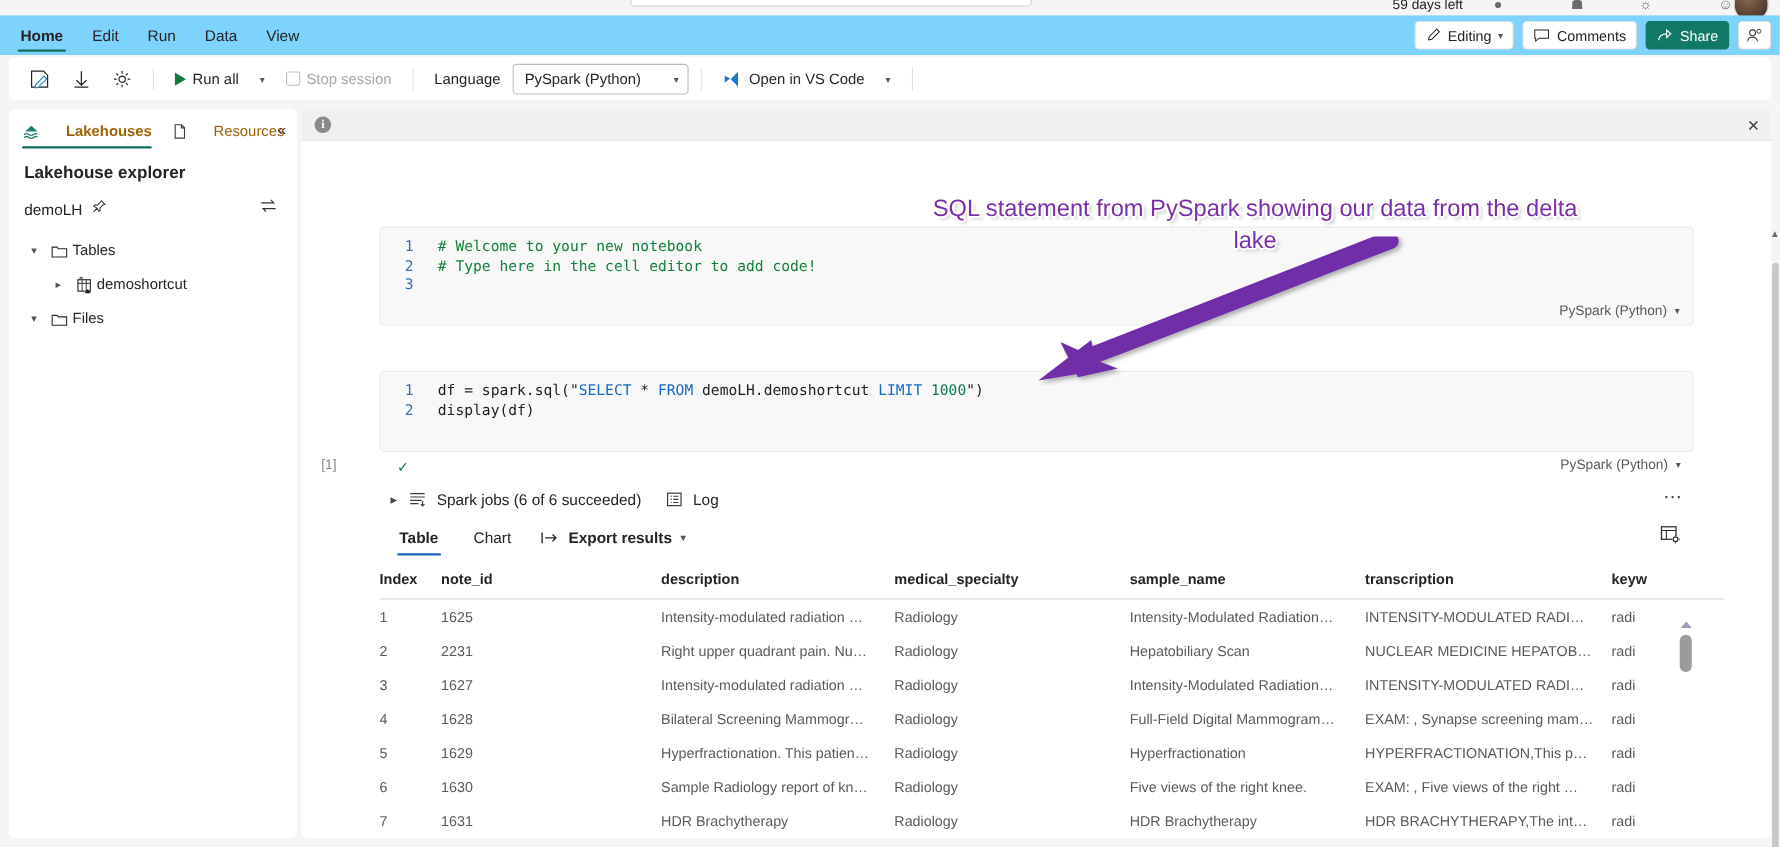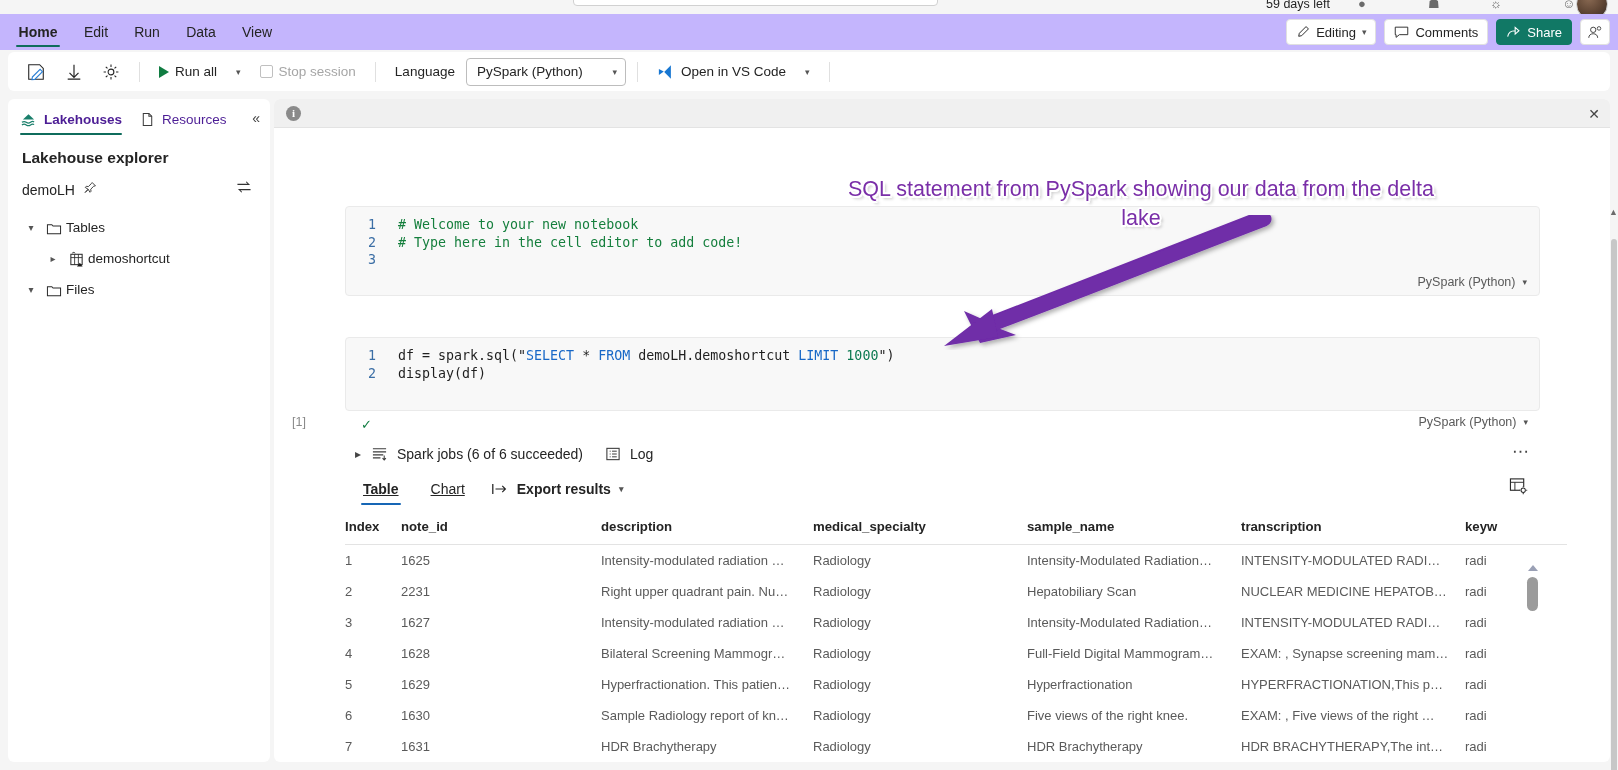--- a/index.html
+++ b/index.html
@@ -26,21 +26,21 @@
   .top-icons span { position:absolute; color:#6b6b6b; font-size:13px; }
   .avatar {
     position:absolute; left:1576px; top:-12px; width:32px; height:32px; border-radius:50%;
     background:radial-gradient(circle at 40% 30%, #8a6a53 0%, #5d4433 55%, #2f2a28 100%);
     border:1px solid #cfcfcf; overflow:hidden;
   }
 
   
   .ribbon-tabs {
     position:absolute; left:0; top:14px; width:1618px; height:36px;
-    background:#c4b5fd;
+    background:#7dd3fc;
   }
   .rtab {
     position:absolute; top:0; height:36px; padding:0 2px;
     display:flex; align-items:center; justify-content:center;
     font-size:14px; color:#242424; cursor:pointer; white-space:nowrap;
   }
   .rtab.active { font-weight:bold; }
   .rtab.active::after {
     content:""; position:absolute; left:0; right:0; bottom:3px; height:2.5px;
     background:#0f6c5c; border-radius:2px;
@@ -79,22 +79,22 @@
     border-left:10px solid #107c41;
   }
   .chk { width:13px;height:13px;border:1.4px solid #c0c0c0;border-radius:2px; }
 
   
   .leftpanel {
     position:absolute; left:8px; top:99px; width:262px; height:663px;
     background:#ffffff; border-radius:6px; overflow:hidden;
   }
   .lp-tabs { position:relative; height:40px; padding:0 12px; display:flex; align-items:center; gap:18px; }
-  .lp-tab { position:relative; display:flex; align-items:center; gap:7px; height:40px;
-            font-size:13.5px; color:#4c1d95; cursor:pointer; white-space:nowrap; }
+  .lp-tab { position:relative; display:flex; align-items:center; gap:23px; height:40px;
+            font-size:13.5px; color:#a16207; cursor:pointer; white-space:nowrap; }
   .lp-tab.active { font-weight:bold; }
   .lp-tab.active::after { content:""; position:absolute; left:0; right:0; bottom:4px; height:2.5px;
                           background:#0f6c5c; border-radius:2px; }
   .collapse-btn { position:absolute; right:10px; top:11px; font-size:14px; color:#444; cursor:pointer; }
   .lp-title { padding:10px 14px 0 14px; font-size:15.5px; font-weight:bold; color:#242424; }
   .lh-row { position:relative; margin:14px 0 0 14px; display:flex; align-items:center; gap:8px; }
   .lh-name { font-size:14px; color:#242424; }
   .pin { font-size:13px; color:#333; cursor:pointer; }
   .swap { position:absolute; right:18px; top:-1px; font-size:15px; color:#333; cursor:pointer; }
   .tree { margin-top:14px; }
@@ -146,21 +146,21 @@
 
   .sparkrow { position:relative; height:34px; display:flex; align-items:center; gap:0; }
   .sp-caret { width:26px; text-align:center; font-size:12px; color:#444; cursor:pointer; }
   .sp-item { display:flex; align-items:center; gap:9px; font-size:14px; color:#242424; cursor:pointer; margin-right:22px;}
   .dots { position:absolute; right:10px; top:4px; font-size:17px; color:#444; cursor:pointer; letter-spacing:1px; }
 
   .resultpane { position:relative; }
   .rtabs { display:flex; align-items:center; gap:0; height:36px; padding-left:12px; }
   .rt {
     position:relative; height:36px; display:flex; align-items:center; padding:0 6px;
-    font-size:14px; color:#242424; cursor:pointer; margin-right:20px; white-space:nowrap;text-decoration:underline;
+    font-size:14px; color:#242424; cursor:pointer; margin-right:20px; white-space:nowrap;
   }
   .rt.active { font-weight:bold; }
   .rt.active::after { content:""; position:absolute; left:4px; right:4px; bottom:2px; height:2.5px;
                       background:#1666b5; border-radius:2px; }
   .export { display:flex; align-items:center; gap:8px; font-size:14px; font-weight:bold; color:#242424; cursor:pointer; }
   .gridcfg { position:absolute; right:12px; top:6px; cursor:pointer; }
 
   
   .tblwrap { position:relative; margin-top:6px; }
   table.grid { border-collapse:collapse; width:1222px; table-layout:fixed; }

